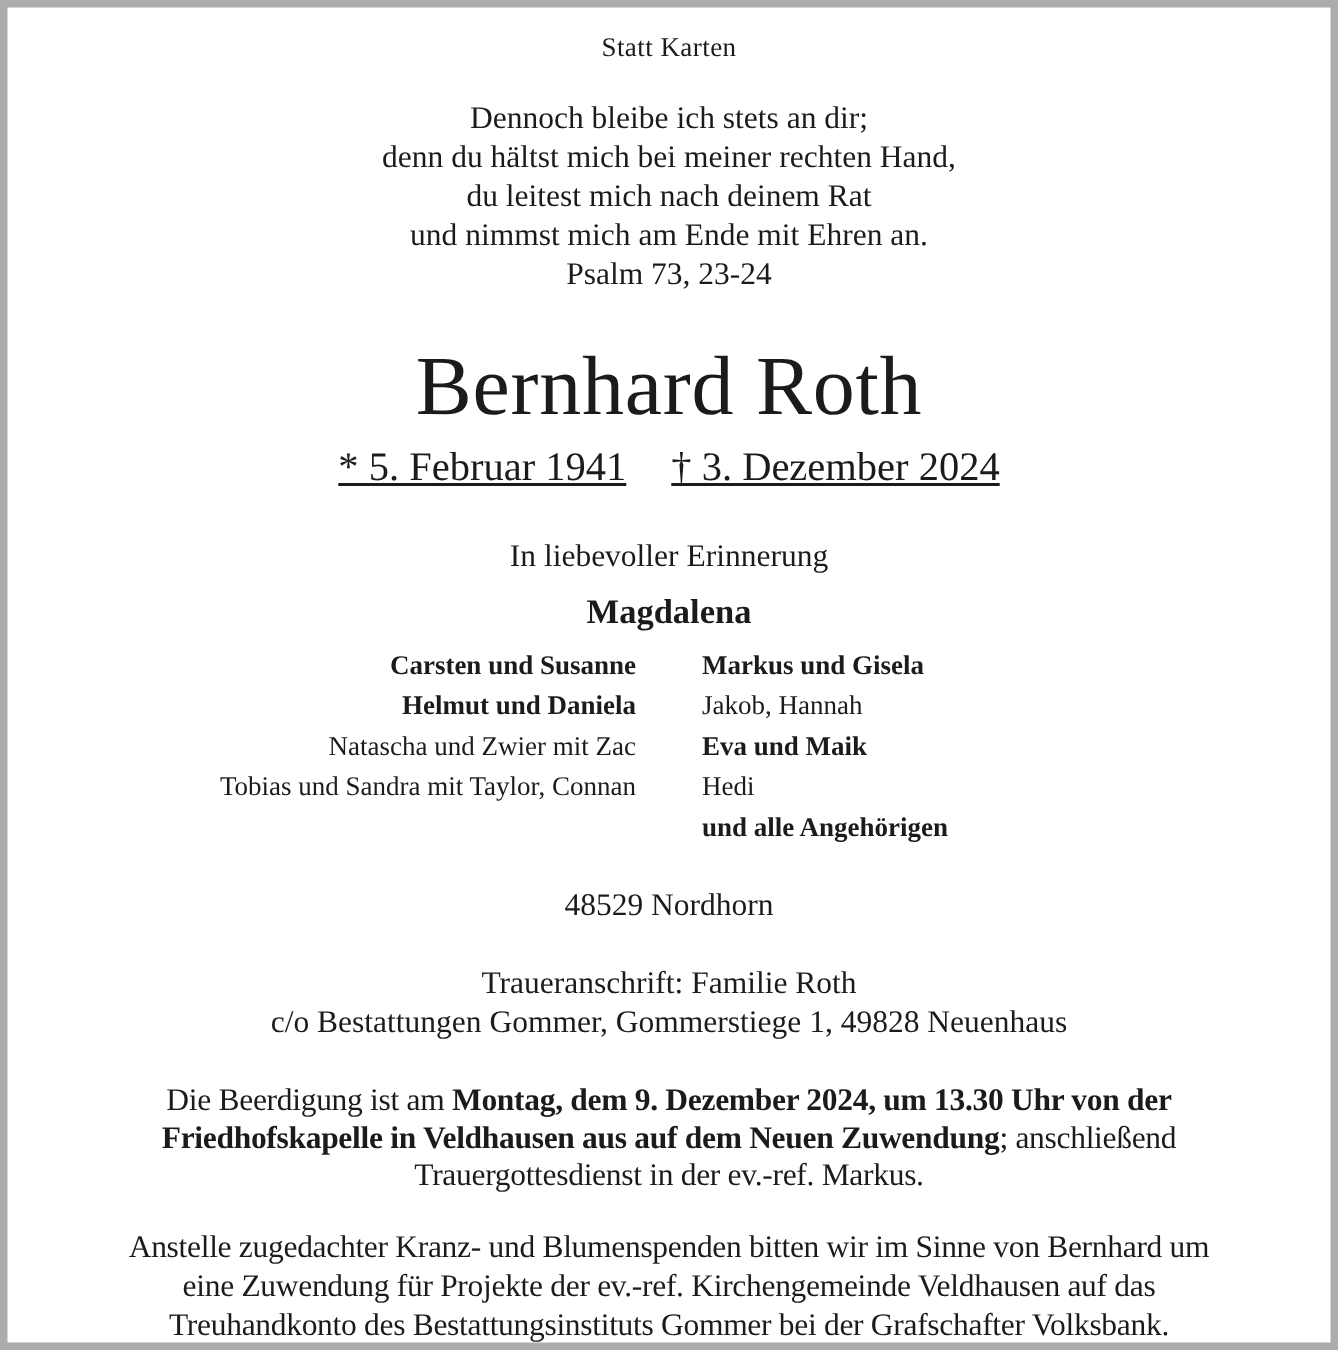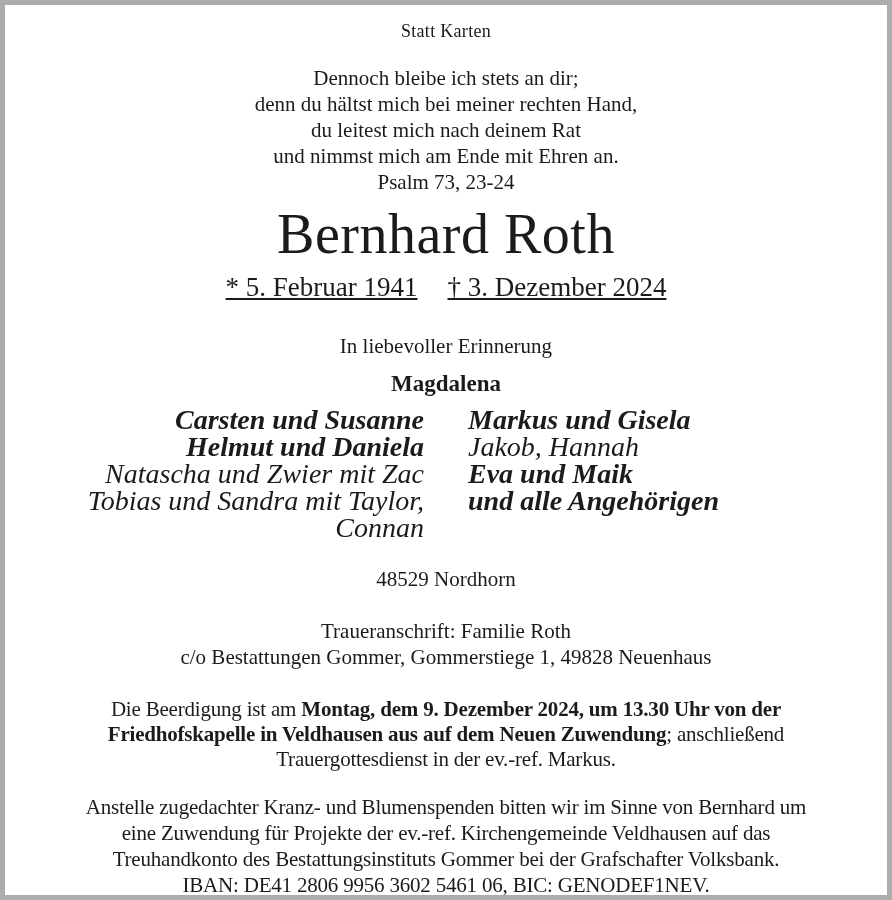--- a/index.html
+++ b/index.html
@@ -36,21 +36,21 @@
   .poem {
     margin-top: 22px;
     font-size: 21px;
     line-height: 26px;
   }
   .poem-source {
     font-size: 21px;
     line-height: 26px;
   }
   .deceased-name {
-    margin-top: 8px;
+    margin-top: 32px;
     font-size: 56px;
     line-height: 62px;
     font-weight: normal;
     letter-spacing: 0.5px;
   }
   .life-dates {
     margin-top: 6px;
     font-size: 27px;
     line-height: 32px;
     text-decoration: underline;
@@ -65,23 +65,22 @@
     margin-top: 12px;
     font-size: 23px;
     line-height: 26px;
     font-weight: bold;
   }
   .columns {
     margin-top: 9px;
     display: flex;
     justify-content: center;
     gap: 44px;
-    font-size: 28px;
+    font-size: 18px;
     line-height: 27px;
-    font-style: italic;
   }
   .col { width: 374px; }
   .col-left  { text-align: right; }
   .col-right { text-align: left; }
   .bold { font-weight: bold; }
   .city-line {
     margin-top: 25px;
     font-size: 21px;
     line-height: 26px;
   }
@@ -133,20 +132,21 @@
       <div class="col col-left" id="col-left">
           <div><span class="bold">Carsten und Susanne</span></div>
           <div><span class="bold">Helmut und Daniela</span></div>
           <div><span>Natascha und Zwier mit Zac</span></div>
           <div><span>Tobias und Sandra mit Taylor, Connan</span></div>
         </div>
       <div class="col col-right" id="col-right">
           <div><span class="bold">Markus und Gisela</span></div>
           <div><span>Jakob, Hannah</span></div>
           <div><span class="bold">Eva und Maik</span></div>
+          <div><span>Hedi</span></div>
           <div><span class="bold">und alle Angehörigen</span></div>
         </div>
     </div>
 
     <div class="city-line">48529 Nordhorn</div>
 
     <div class="address">
       <div>Traueranschrift: Familie Roth</div>
       <div>c/o Bestattungen Gommer, Gommerstiege 1, 49828 Neuenhaus</div>
     </div>

